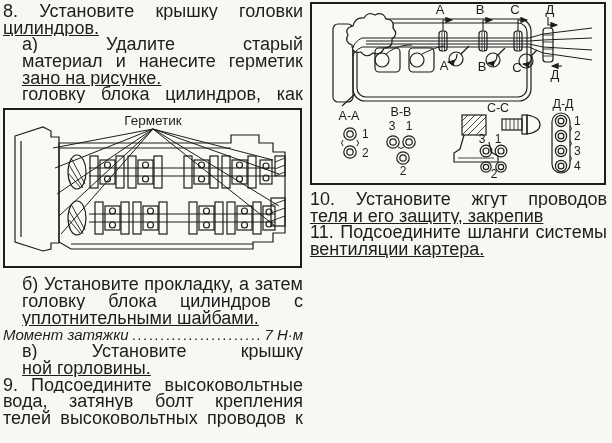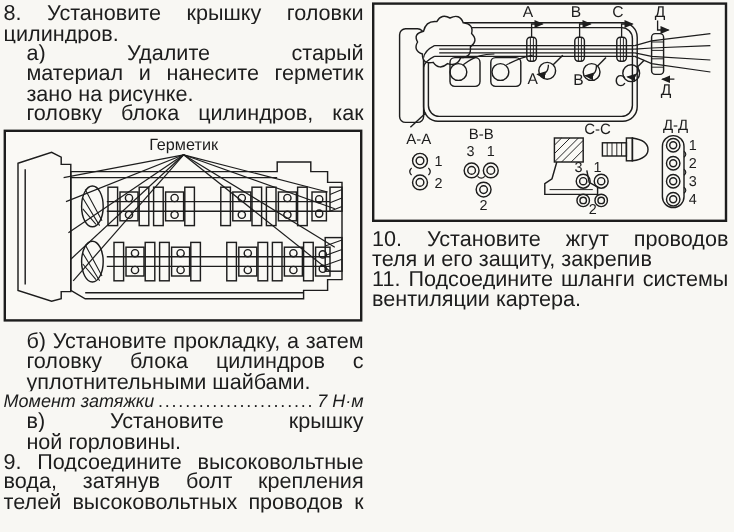--- a/index.html
+++ b/index.html
@@ -8,21 +8,21 @@
     background:#f8f7f3; color:#1d1d1d;
     font-family:"Liberation Sans", sans-serif;
   }
   .col { position:absolute; }
   .col-left  { left:3px;  top:3px; width:300px; }
   .col-right { left:310px; top:2px; width:297px; }
 
   .para { margin:0; font-size:18px; }
   .indent { padding-left:19px; }
   .jline { display:block; height:16.7px; line-height:16.7px; overflow:hidden; text-align:justify; }
-  .jline.last { text-align:left; }
+  .jline.last { text-align:left;text-decoration:underline; }
   .jline:not(.last)::after { content:""; display:inline-block; width:100%; height:0; vertical-align:top; }
 
   .figure-box {
     border:2px solid #1d1d1d; background:#faf9f5; position:relative;
   }
   .fig-left  { width:295px; height:156px; margin-top:5px; margin-bottom:8px; }
   .fig-right { width:292px; height:179px; margin-bottom:6px; }
   svg { display:block; }
   svg text { font-family:"Liberation Sans", sans-serif; fill:#1d1d1d; }
 

